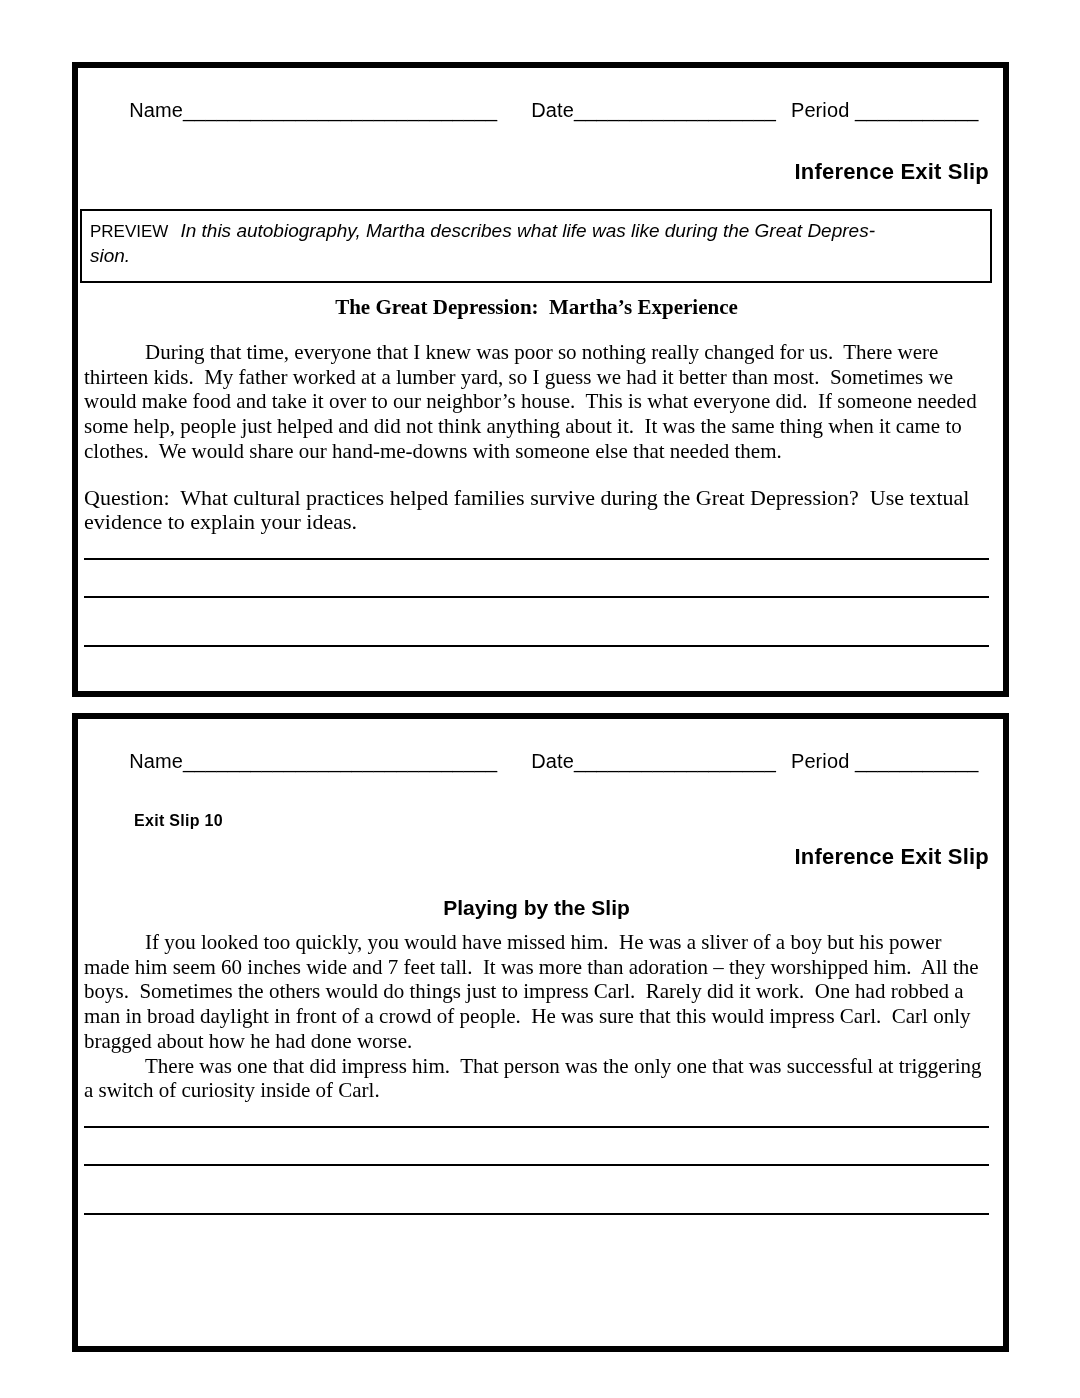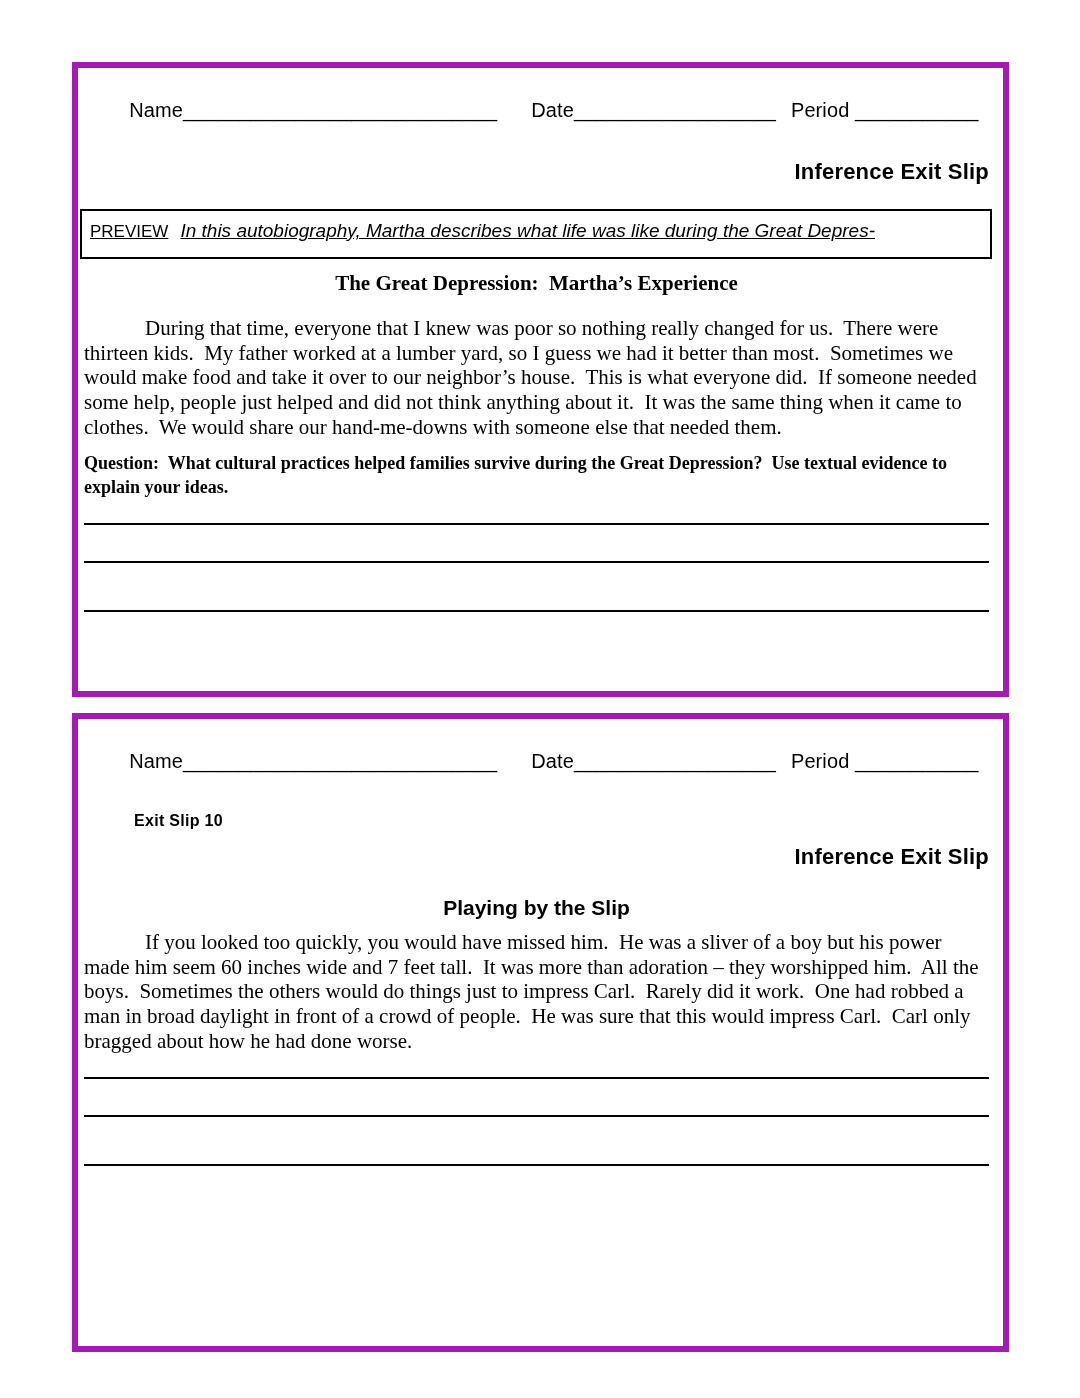--- a/index.html
+++ b/index.html
@@ -7,21 +7,21 @@
   body {
     width: 1080px; height: 1398px;
     position: relative;
     font-family: "Liberation Sans", sans-serif;
     color: #000000;
   }
   .slip {
     position: absolute;
     left: 72px;
     width: 937px;
-    border: 6px solid #a21caf;
+    border: 6px solid #000000;
     background: #ffffff;
     overflow: hidden;
   }
   .slip-1 { top: 62px;  height: 635px; }
   .slip-2 { top: 713px; height: 639px; }
   .slip-inner { padding: 0 14px 0 6px; }
 
   .header-row {
     margin-top: 8px;
     font-size: 20px;
@@ -44,21 +44,20 @@
     text-align: right;
     margin-top: 14px;
     letter-spacing: 0.2px;
   }
 
   .preview-box {
     border: 2px solid #000000;
     margin: 24px -3px 0 -4px;
     padding: 8px 10px 13px 8px;
     line-height: 24px;
-    text-decoration: underline;
   }
   .preview-label { font-size: 17px; margin-right: 12px; }
   .preview-text  { font-size: 19px; font-style: italic; white-space: pre-wrap; }
   .preview-text-2 { display: block; }
 
   .passage-title {
     font-family: "Liberation Serif", serif;
     font-size: 21px;
     font-weight: 700;
     text-align: center;
@@ -80,24 +79,24 @@
     line-height: 24.7px;
     text-indent: 61px;
     margin-top: 20px;
     white-space: pre-wrap;
   }
   .slip-2 .body-para { margin-top: 10px; }
   .body-para + .body-para { margin-top: 0; }
 
   .prompt {
     font-family: "Liberation Serif", serif;
-    font-size: 18px;
-    font-weight: 700;
+    font-size: 22px;
+    font-weight: 400;
     line-height: 24.7px;
-    margin-top: 11px;
+    margin-top: 22px;
     white-space: pre-wrap;
   }
 
   .answer-line { border-bottom: 2px solid #000000; height: 0; }
   .al-1 { margin-top: 23px; }
   .al-2 { margin-top: 36px; }
   .al-3 { margin-top: 47px; }
 </style>
 </head>
 <body>
@@ -108,20 +107,21 @@
     <div class="slip-inner">
       <div class="header-row">
         <span class="hdr-group"><span>Name</span><span>____________________________</span></span><span class="hdr-group gap-date"><span>Date</span><span>__________________</span></span><span class="hdr-group gap-period"><span>Period </span><span>___________</span></span>
       </div>
 
 
       <h1 class="slip-title">Inference Exit Slip</h1>
 
       <div class="preview-box">
         <span class="preview-label">PREVIEW</span><span class="preview-text">In this autobiography, Martha describes what life was like during the Great Depres-</span>
+        <span class="preview-text preview-text-2">sion.</span>
       </div>
 
       <h2 class="passage-title">The Great Depression:  Martha’s Experience</h2>
 
       <p class="body-para">During that time, everyone that I knew was poor so nothing really changed for us.  There were thirteen kids.  My father worked at a lumber yard, so I guess we had it better than most.  Sometimes we would make food and take it over to our neighbor’s house.  This is what everyone did.  If someone needed some help, people just helped and did not think anything about it.  It was the same thing when it came to clothes.  We would share our hand-me-downs with someone else that needed them.</p>
 
       <p class="prompt">Question:  What cultural practices helped families survive during the Great Depression?  Use textual evidence to explain your ideas.</p>
 
       <div class="answer-line al-1"></div>
       <div class="answer-line al-2"></div>
@@ -135,20 +135,21 @@
         <span class="hdr-group"><span>Name</span><span>____________________________</span></span><span class="hdr-group gap-date"><span>Date</span><span>__________________</span></span><span class="hdr-group gap-period"><span>Period </span><span>___________</span></span>
       </div>
 
       <div class="slip-label">Exit Slip 10</div>
 
       <h1 class="slip-title">Inference Exit Slip</h1>
 
       <h2 class="passage-title-sans">Playing by the Slip</h2>
 
       <p class="body-para">If you looked too quickly, you would have missed him.  He was a sliver of a boy but his power made him seem 60 inches wide and 7 feet tall.  It was more than adoration – they worshipped him.  All the boys.  Sometimes the others would do things just to impress Carl.  Rarely did it work.  One had robbed a man in broad daylight in front of a crowd of people.  He was sure that this would impress Carl.  Carl only bragged about how he had done worse.</p>
+      <p class="body-para">There was one that did impress him.  That person was the only one that was successful at triggering a switch of curiosity inside of Carl.</p>
 
 
       <div class="answer-line al-1"></div>
       <div class="answer-line al-2"></div>
       <div class="answer-line al-3"></div>
     </div>
   </section>
 
 </div>
 

